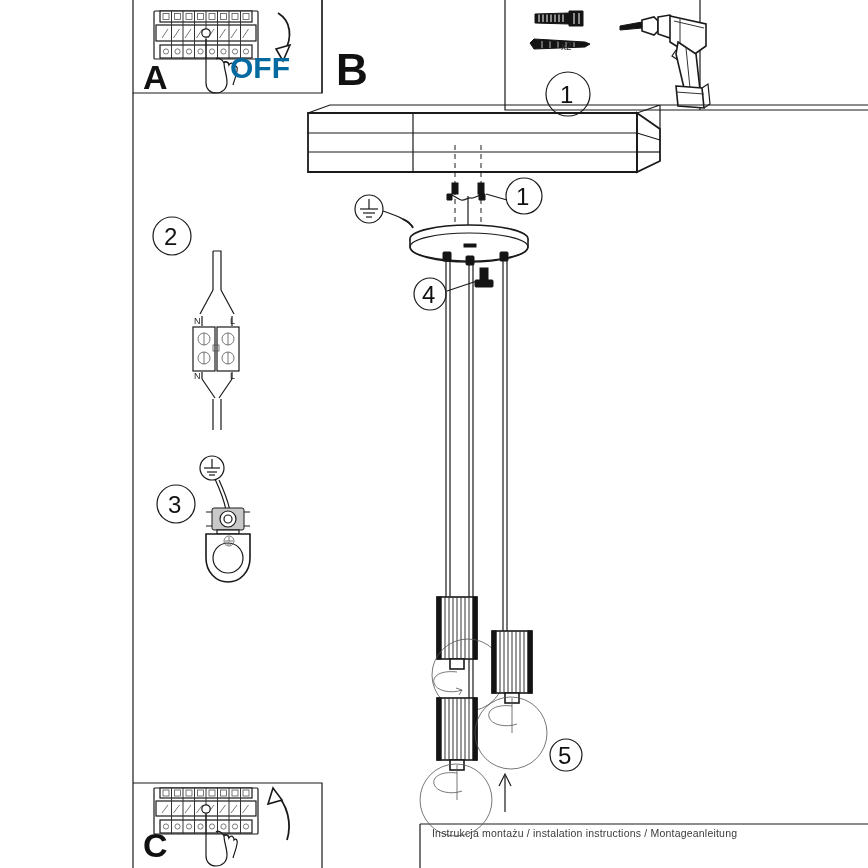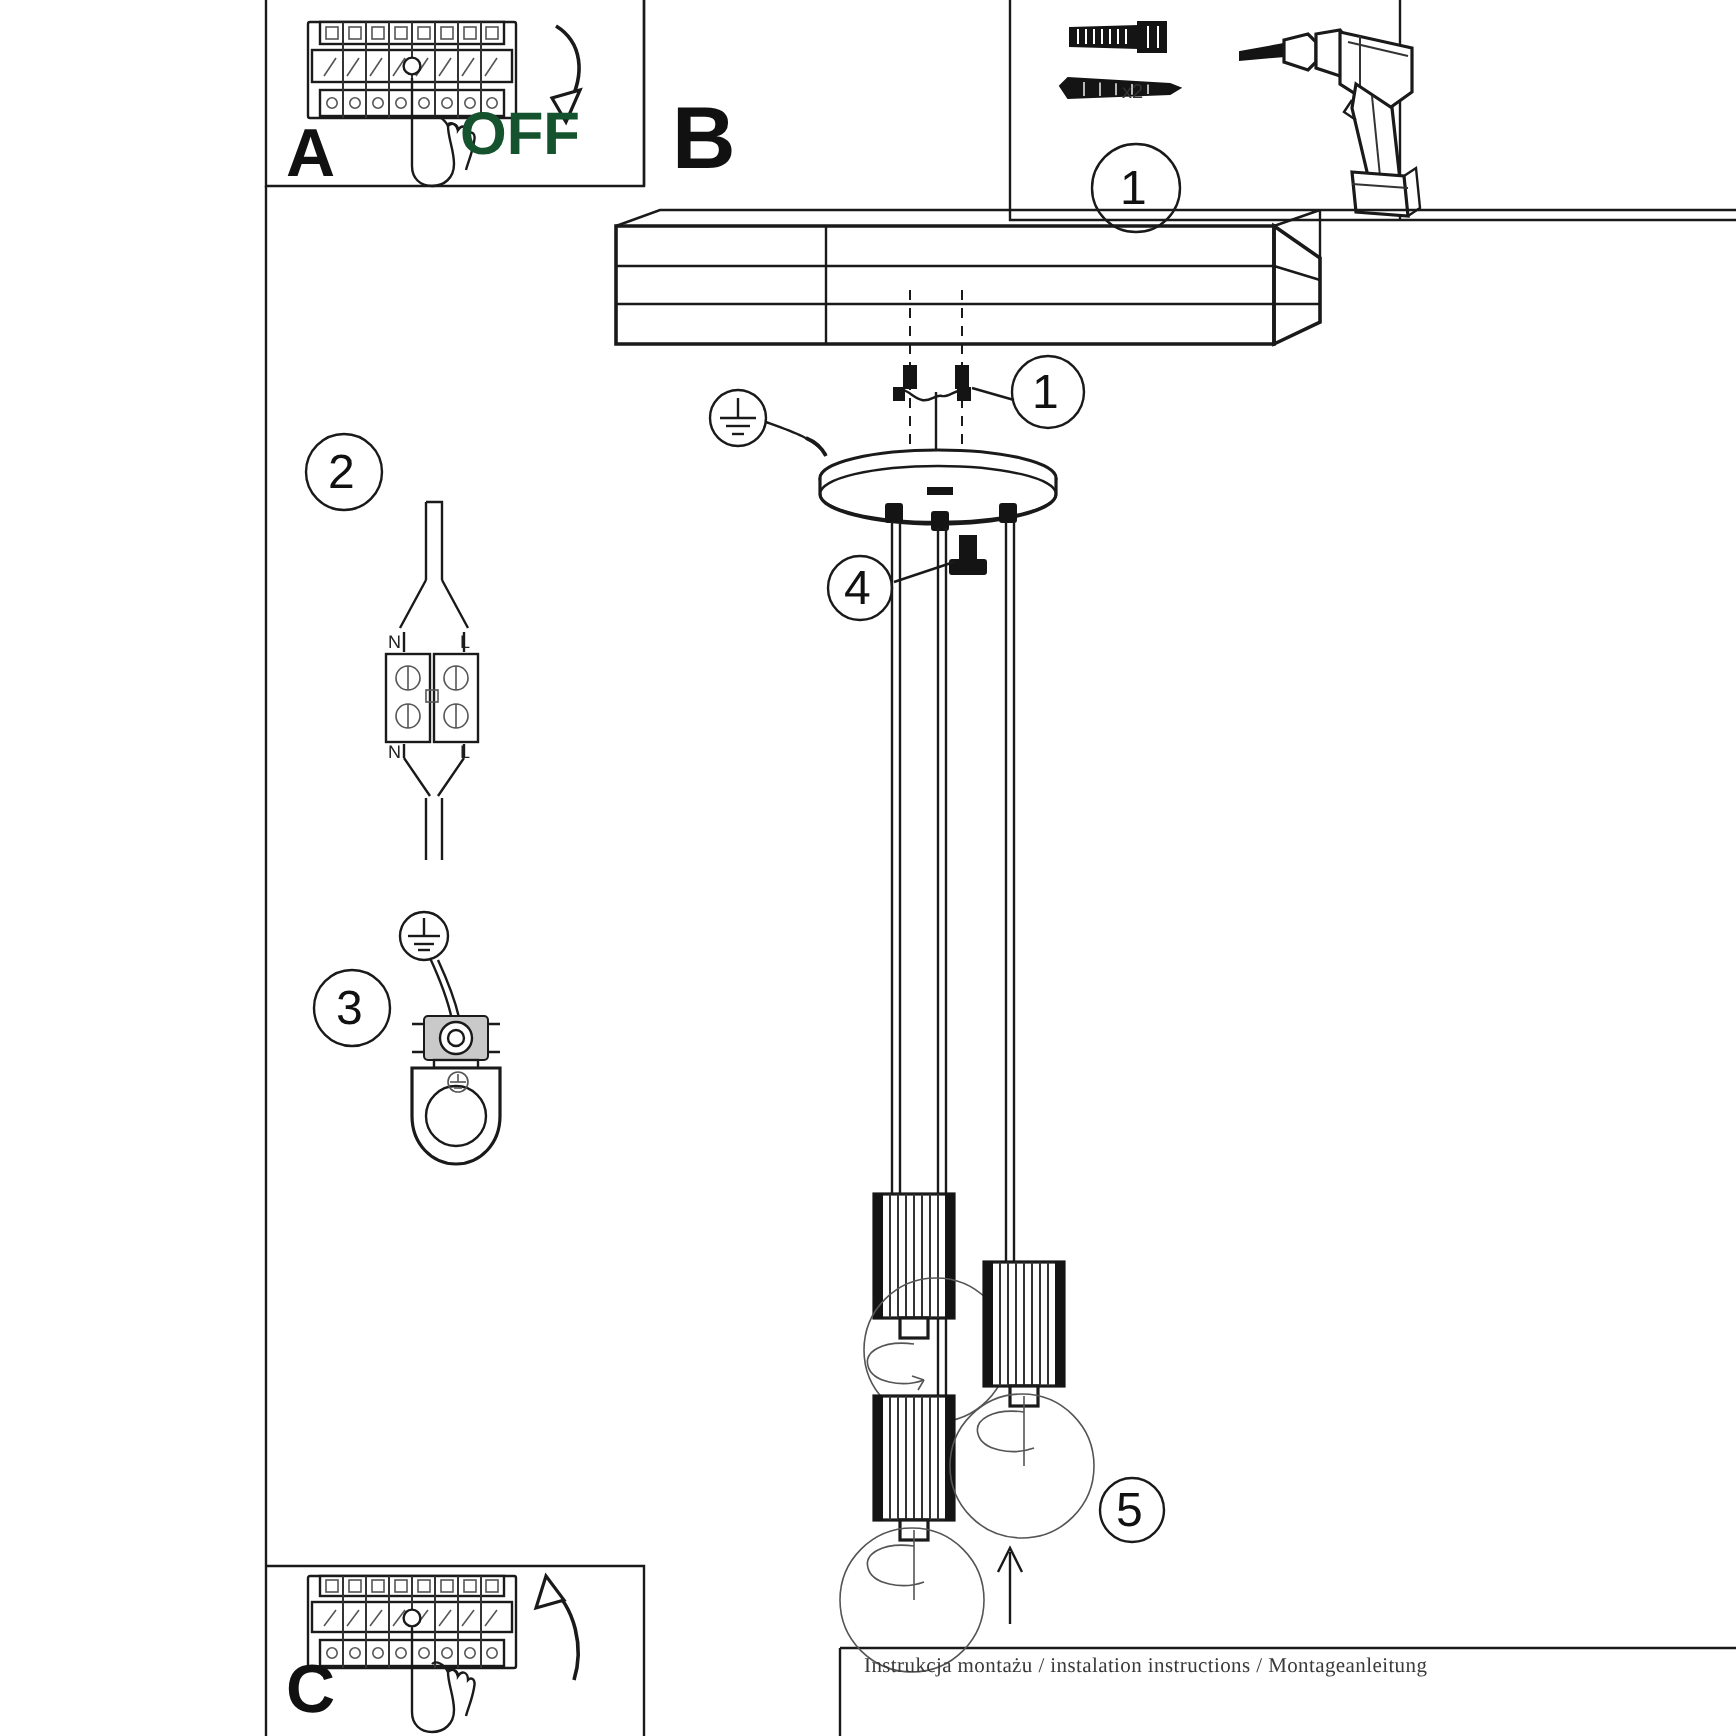--- a/index.html
+++ b/index.html
@@ -3,21 +3,21 @@
 <meta charset="utf-8">
 <style>
   html,body{margin:0;padding:0;background:#ffffff;}
   body{width:868px;height:868px;position:relative;overflow:hidden;
        font-family:"Liberation Sans", sans-serif;color:#1a1a1a;}
   .stage{position:absolute;left:0;top:0;width:868px;height:868px;}
   svg.main{position:absolute;left:0;top:0;width:868px;height:868px;}
   .lbl{position:absolute;font-family:"Liberation Sans", sans-serif;}
   .big-letter{font-size:34px;font-weight:700;letter-spacing:0;color:#111;}
   .big-letter.b{font-size:44px;}
-  .word{font-size:30px;font-weight:700;color:#14532d;}
+  .word{font-size:30px;font-weight:700;color:#0369a1;}
   .tiny{font-size:10px;color:#333;}
   .cap{font-size:10.5px;color:#3a3a3a;line-height:15px;letter-spacing:.2px;}
   .num{font-size:24px;font-weight:400;color:#111;}
   .term{font-size:9px;color:#222;}
 </style>
 </head>
 <body>
 
 <div class="stage">
 
@@ -490,15 +490,15 @@
 
 <div class="lbl term" style="left:194px;top:316px;">N</div>
 <div class="lbl term" style="left:230px;top:316px;">L</div>
 <div class="lbl term" style="left:194px;top:371px;">N</div>
 <div class="lbl term" style="left:230px;top:371px;">L</div>
 
 <div class="lbl big-letter" style="left:143px;top:826px;">C</div>
 
 <div class="lbl word" style="left:241px;top:820px;margin-top:44px;">ON</div>
 
-<div class="lbl cap" style="left:432px;top:826px;width:420px;font-family:Liberation Serif, serif;">Instrukcja montażu / instalation instructions / Montageanleitung</div>
+<div class="lbl cap" style="left:432px;top:826px;width:420px;">Instrukcja montażu / instalation instructions / Montageanleitung</div>
 
 </div>
 
 </body></html>

